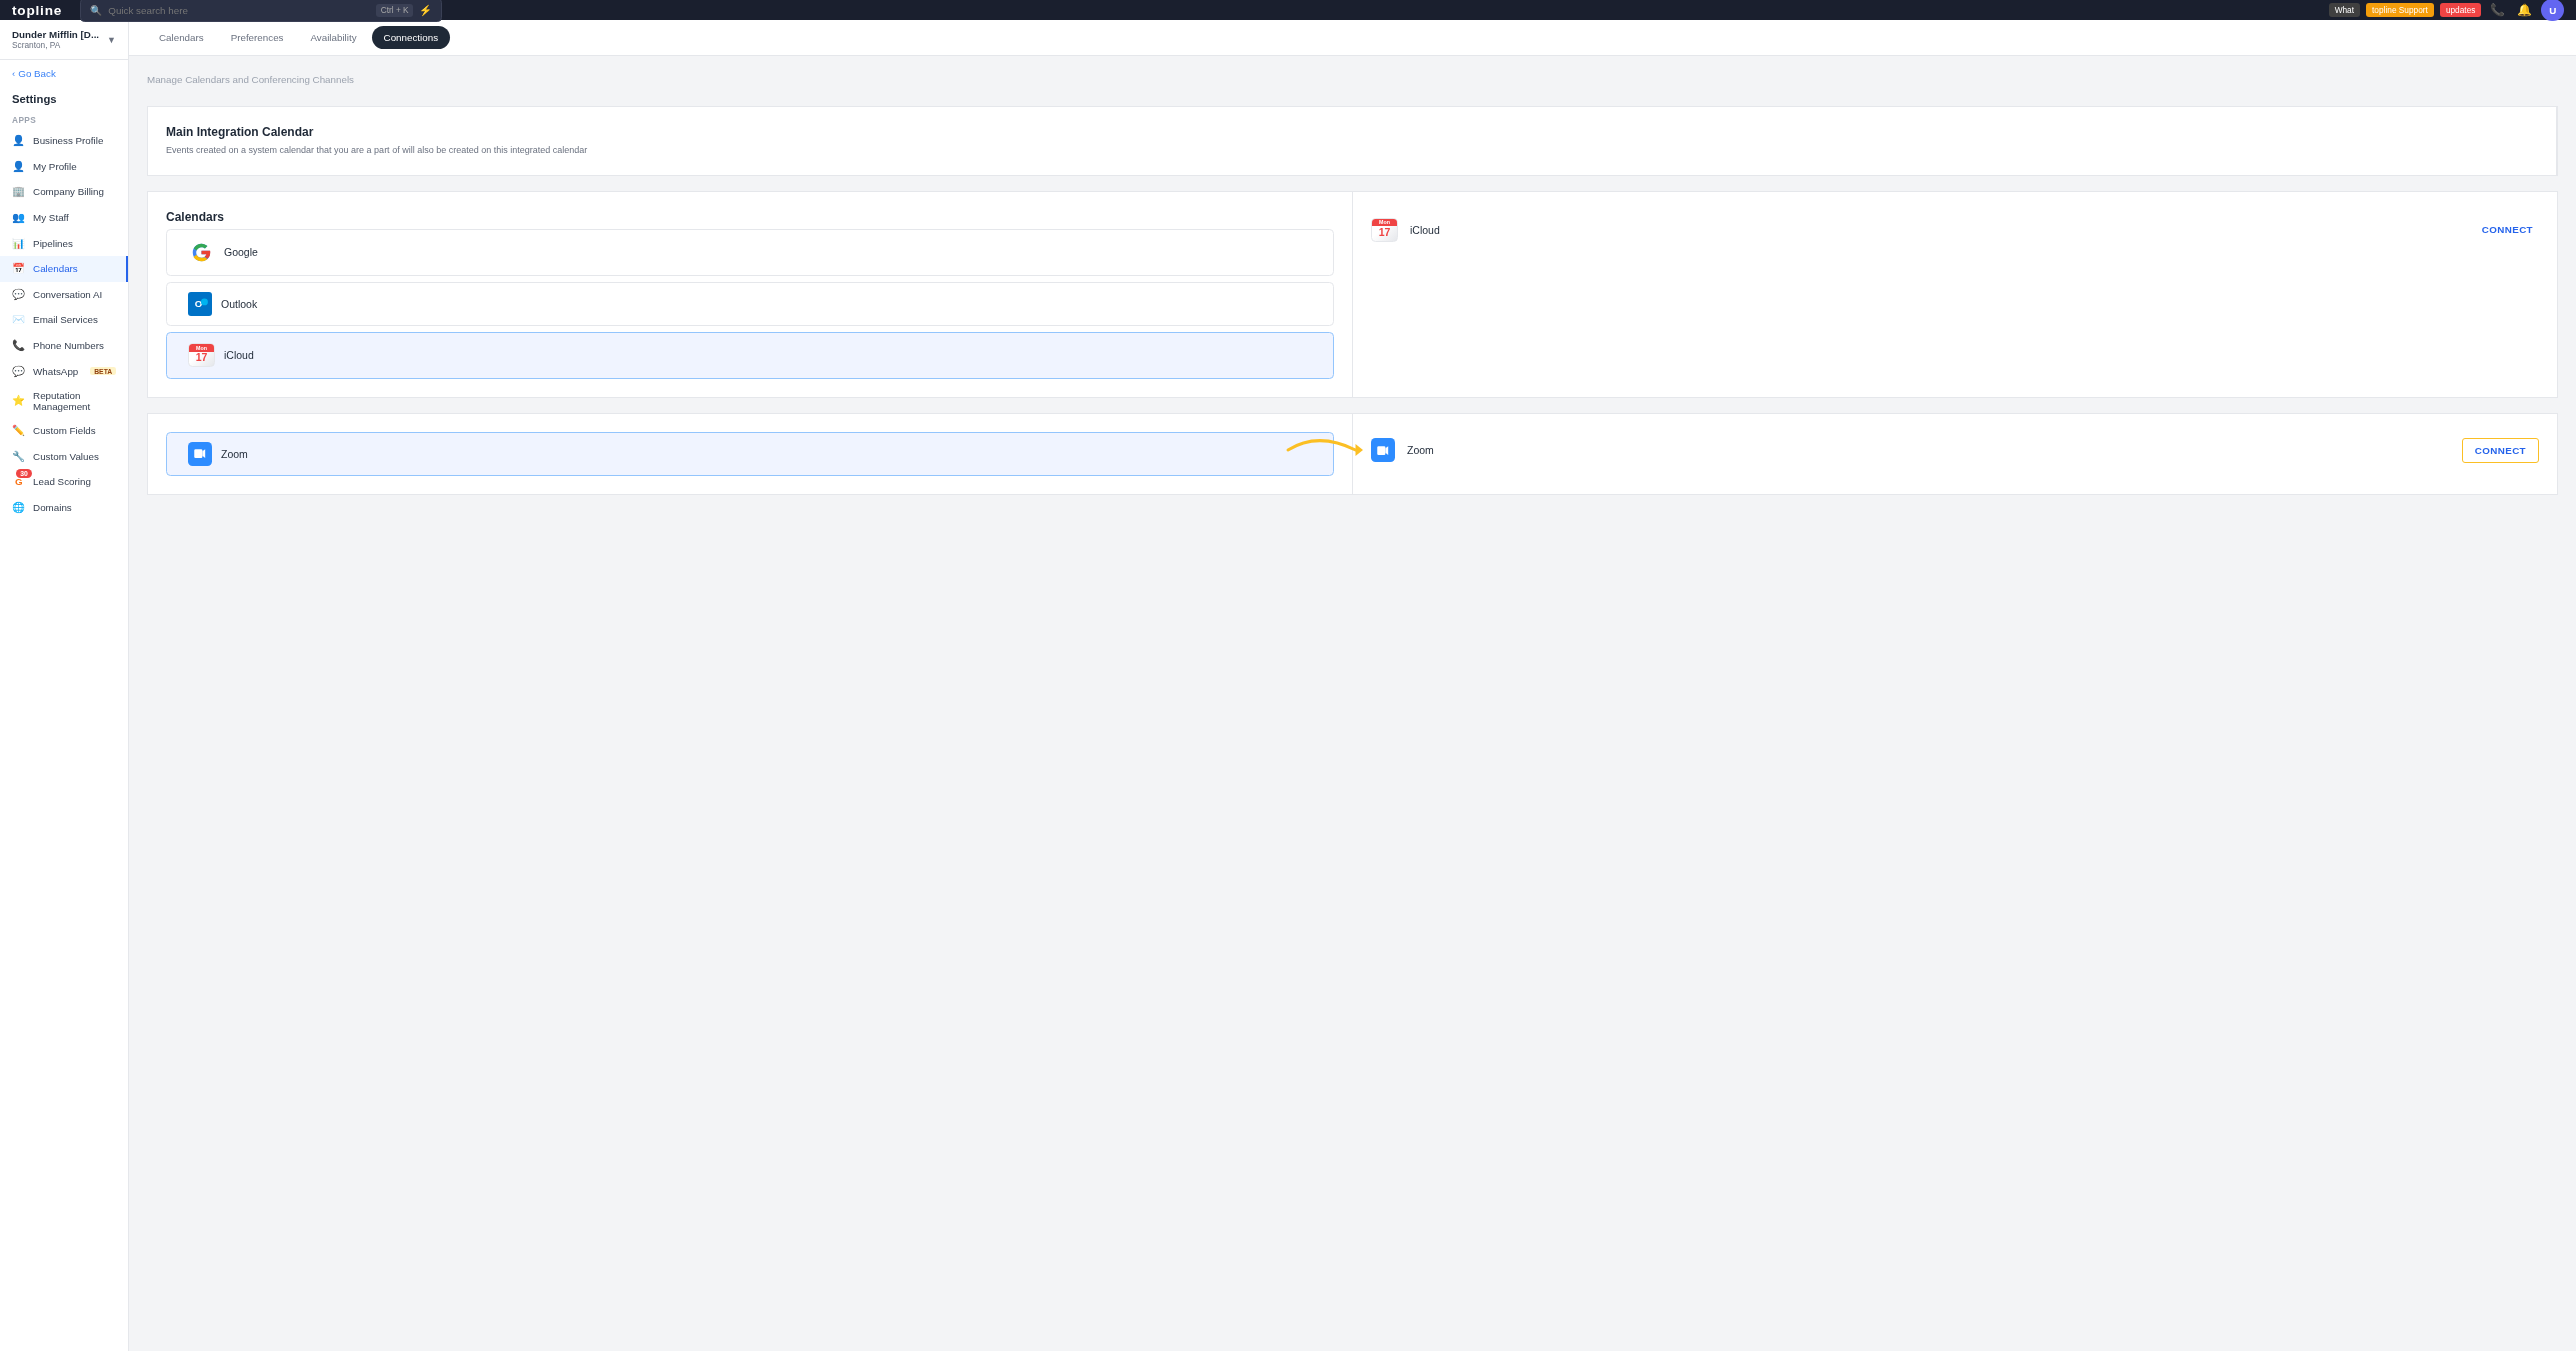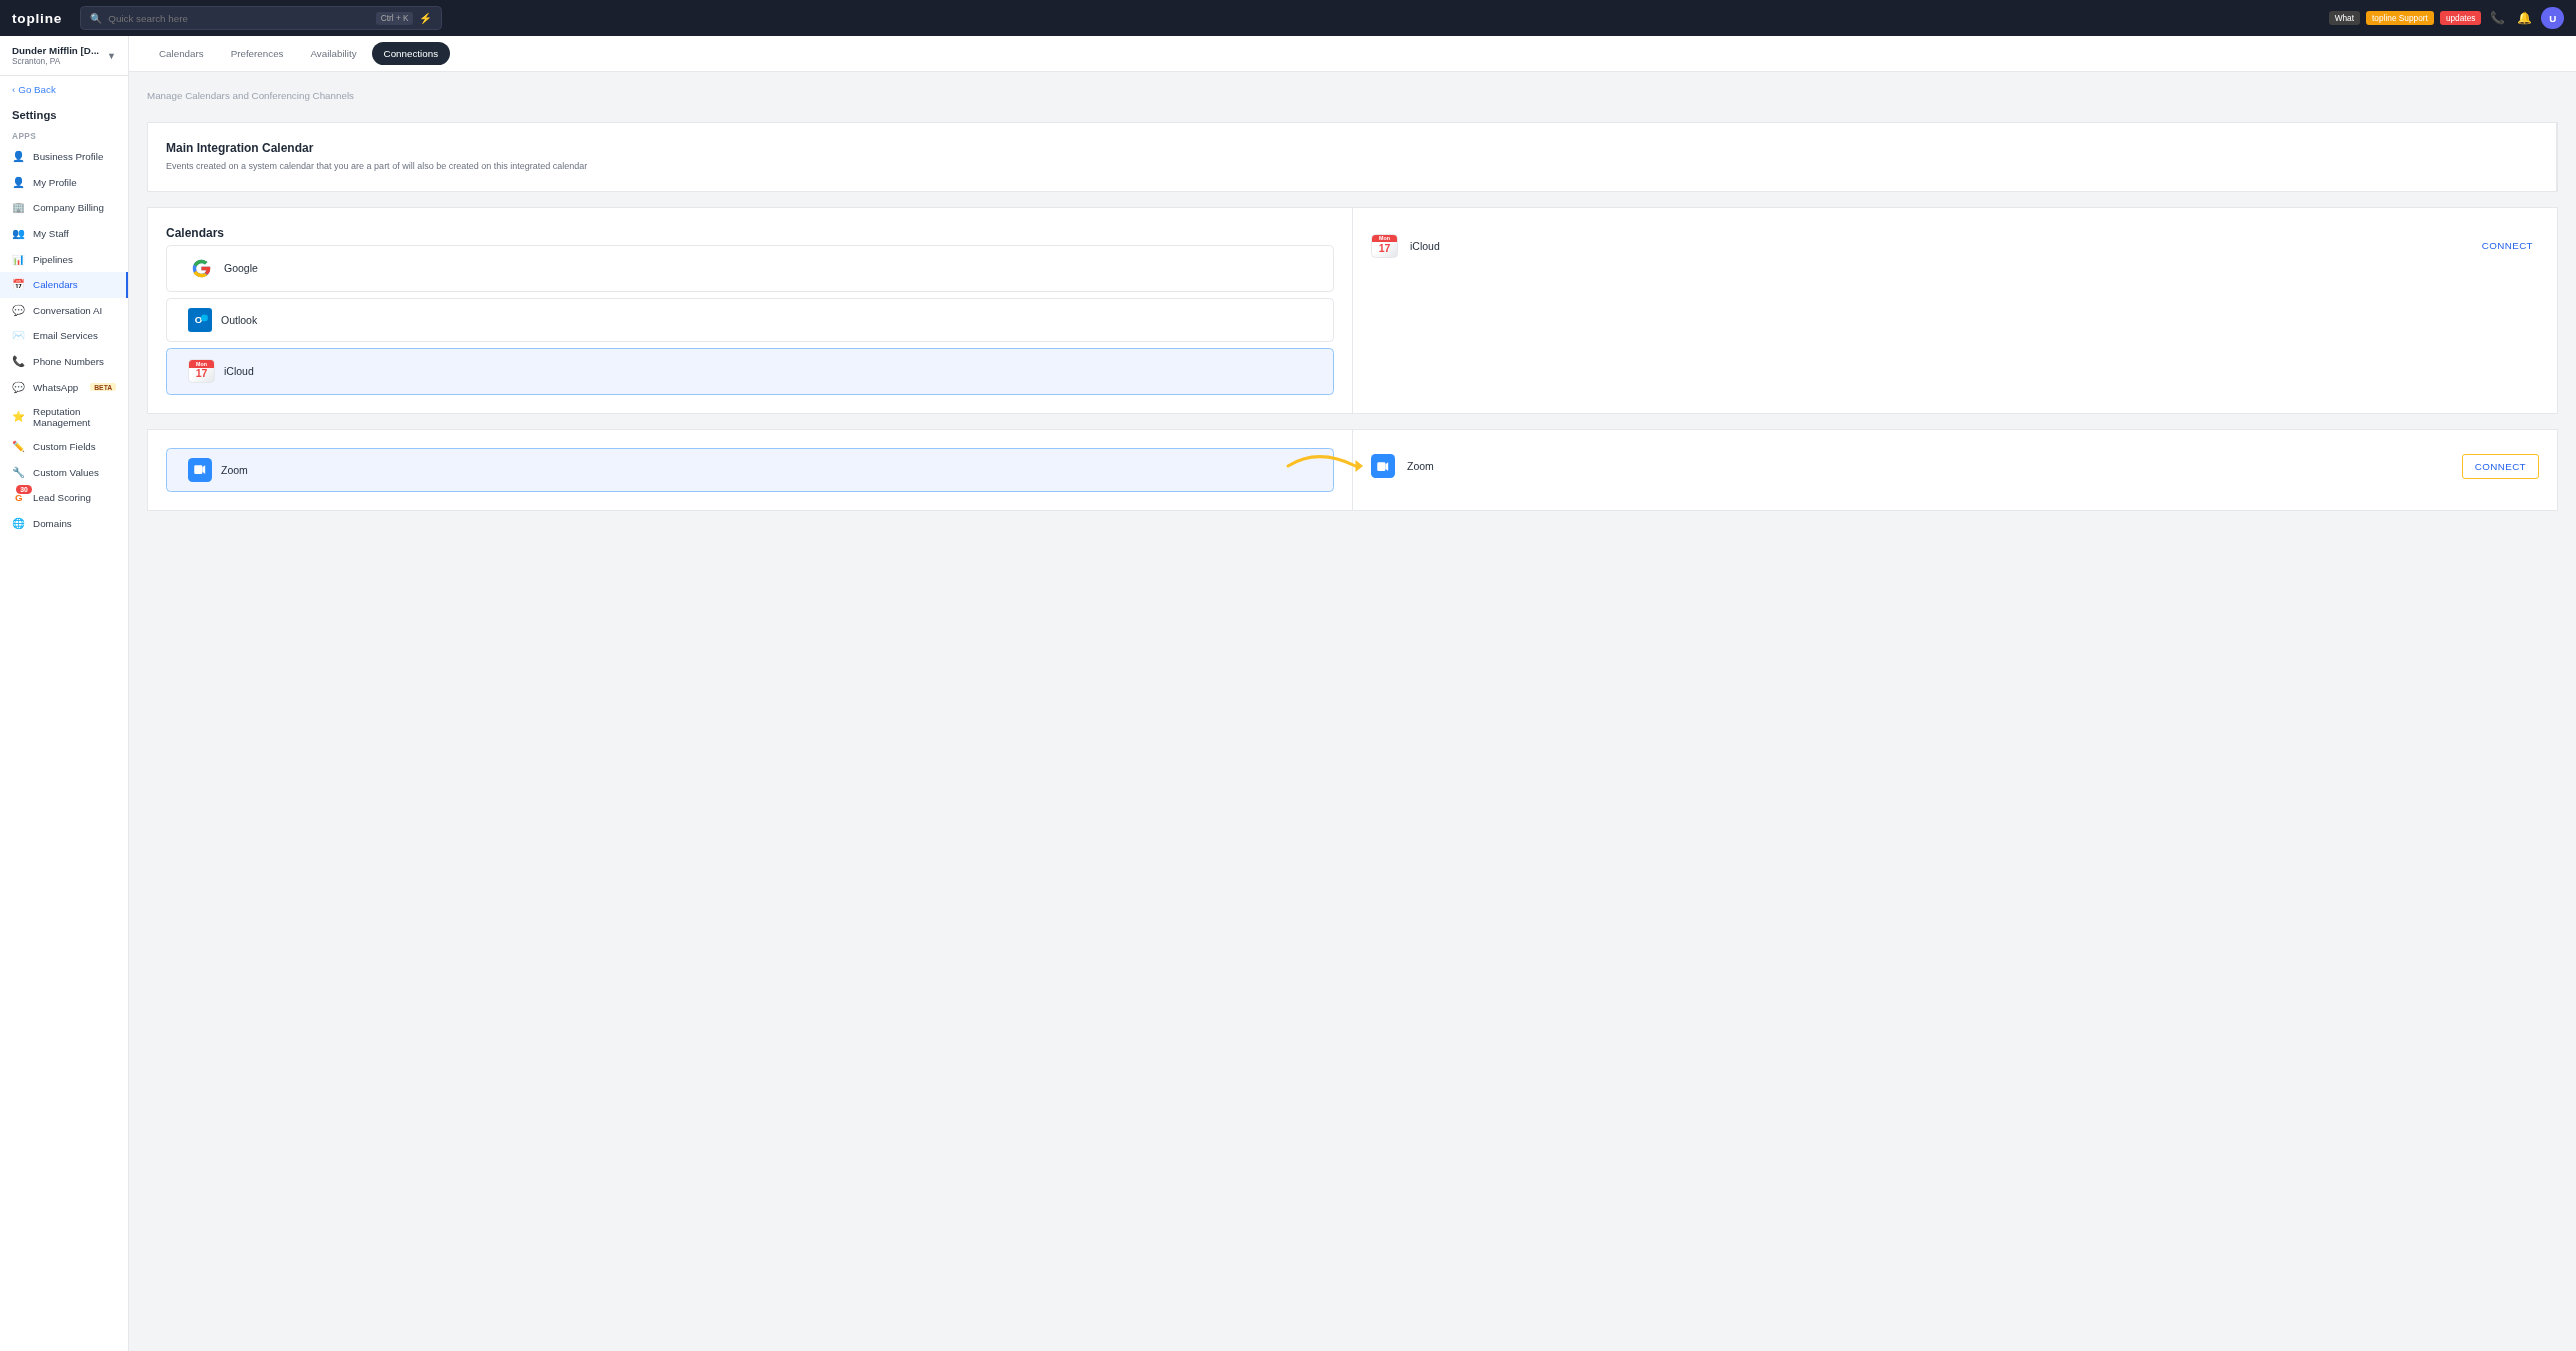--- a/index.html
+++ b/index.html
@@ -4,21 +4,21 @@
   <style>
     * { box-sizing: border-box; margin: 0; padding: 0; }
     body { font-family: -apple-system, BlinkMacSystemFont, 'Segoe UI', sans-serif; background: #f5f5f5; display: flex; flex-direction: column; height: 100vh; overflow: hidden; }
 
     
     .topnav {
       background: #1a1f2e;
       display: flex;
       align-items: center;
       padding: 0 12px;
-      height: 36px;
+      height: 20px;
       gap: 9px;
       flex-shrink: 0;
       z-index: 100;
     }
     .topnav-logo {
       color: #fff;
       font-weight: 700;
       font-size: 13.6px;
       letter-spacing: 0.8px;
       margin-right: 9px;
@@ -335,21 +335,21 @@
       flex-shrink: 0;
     }
     .connect-label {
       font-size: 10.5px;
       color: #1f2937;
       flex: 1;
     }
     .connect-btn {
       color: #2563eb;
       font-size: 9.8px;
-      font-weight: 400;
+      font-weight: 700;
       cursor: pointer;
       padding: 3px 6px;
       text-transform: uppercase;
       letter-spacing: 0.4px;
     }
 
     
     .connect-btn-highlight {
       border: 1.5px solid #fbbf24;
       border-radius: 3px;

